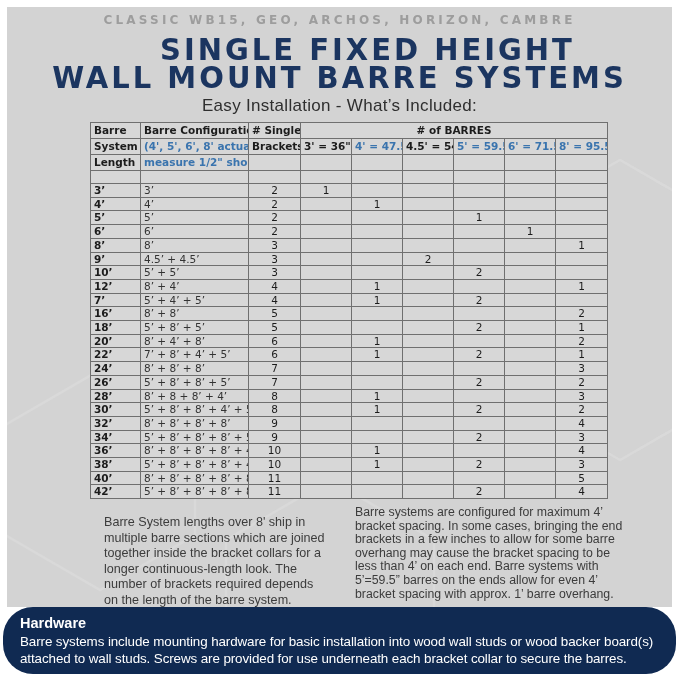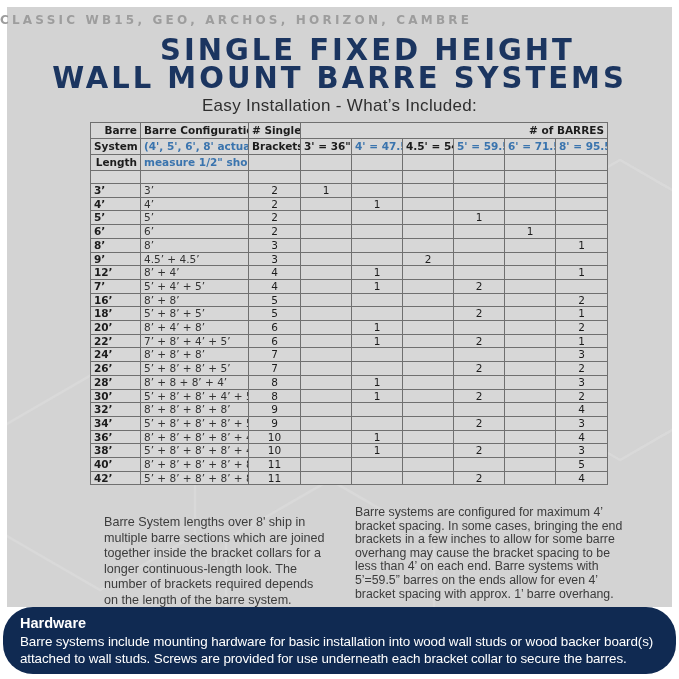--- a/index.html
+++ b/index.html
@@ -1,35 +1,35 @@
 <!DOCTYPE html>
 <html><head>
 <meta charset="utf-8">
 <style>
   html,body{margin:0;padding:0;background:#ffffff;}
   .frame{position:relative;width:679px;height:679px;background:#ffffff;overflow:hidden;
          font-family:"Liberation Sans",sans-serif;}
   .panel{position:absolute;left:7px;top:7px;width:665px;height:600px;background:#d3d3d3;overflow:hidden;}
   .watermark{position:absolute;left:0;top:0;}
 
-  .top-label{position:absolute;left:0;top:13px;width:679px;
+  .top-label{position:absolute;left:0;top:13px;width:679px;text-align:center;
     font-family:"DejaVu Sans",sans-serif;font-weight:bold;font-size:12px;letter-spacing:3.2px;color:#9d9d9d;}
   .title{position:absolute;left:0;width:679px;text-align:center;
     font-family:"DejaVu Sans",sans-serif;font-weight:bold;color:#1b3560;
     font-size:29px;letter-spacing:3px;transform:scaleY(1.02);white-space:nowrap;}
   .title.l1{top:33px;padding-left:28px;}
   .title.l2{top:61px;}
   .subtitle{position:absolute;left:0;top:96px;width:679px;text-align:center;
     font-size:17px;color:#2f2f2f;letter-spacing:0.3px;}
 
   table.barre{position:absolute;left:90px;top:122px;border-collapse:collapse;table-layout:fixed;
     width:517px;font-family:"DejaVu Sans",sans-serif;}
   table.barre td{border:1px solid #6f6f6f;background:#d7d7d7;font-size:10.5px;color:#1c1c1c;
     padding:0 3px;overflow:hidden;white-space:nowrap;vertical-align:middle;}
-  table.barre tr.h td{font-weight:bold;height:15px;line-height:15px;text-align:right;}
+  table.barre tr.h td{font-weight:bold;height:15px;line-height:15px;}
   table.barre td.ctr{text-align:center;}
   table.barre td.blue{color:#3a74ae;}
   table.barre tr.spacer td{height:12px;}
   table.barre tr.dr td{height:12.7px;line-height:12.7px;}
   table.barre td.c0{font-weight:bold;}
   table.barre td.c1{color:#333333;}
 
   .note{position:absolute;color:#3c3c3c;white-space:pre-line;}
   .note.left{left:104px;top:515px;width:252px;font-size:12.6px;line-height:15.5px;}
   .note.right{left:355px;top:506px;width:322px;font-size:12.3px;line-height:13.6px;}
@@ -173,20 +173,31 @@
           <td class="c1">4.5’ + 4.5’</td>
           <td class="ctr">3</td>
           <td class="ctr"></td>
           <td class="ctr"></td>
           <td class="ctr">2</td>
           <td class="ctr"></td>
           <td class="ctr"></td>
           <td class="ctr"></td>
         </tr>
         <tr class="dr">
+          <td class="c0">10’</td>
+          <td class="c1">5’ + 5’</td>
+          <td class="ctr">3</td>
+          <td class="ctr"></td>
+          <td class="ctr"></td>
+          <td class="ctr"></td>
+          <td class="ctr">2</td>
+          <td class="ctr"></td>
+          <td class="ctr"></td>
+        </tr>
+        <tr class="dr">
           <td class="c0">12’</td>
           <td class="c1">8’ + 4’</td>
           <td class="ctr">4</td>
           <td class="ctr"></td>
           <td class="ctr">1</td>
           <td class="ctr"></td>
           <td class="ctr"></td>
           <td class="ctr"></td>
           <td class="ctr">1</td>
         </tr>

